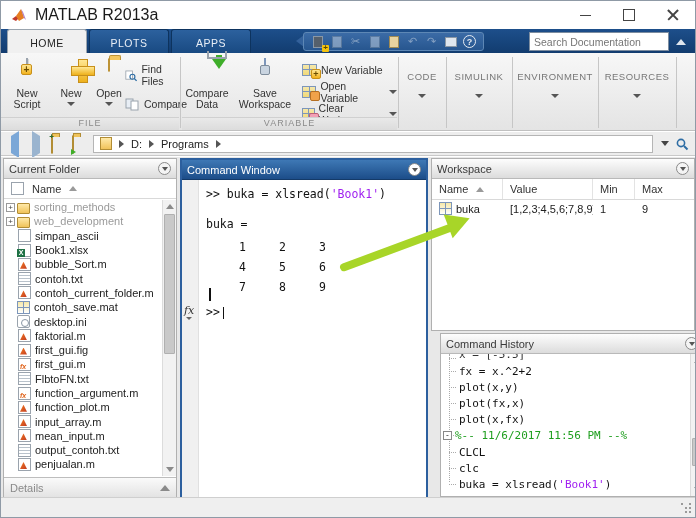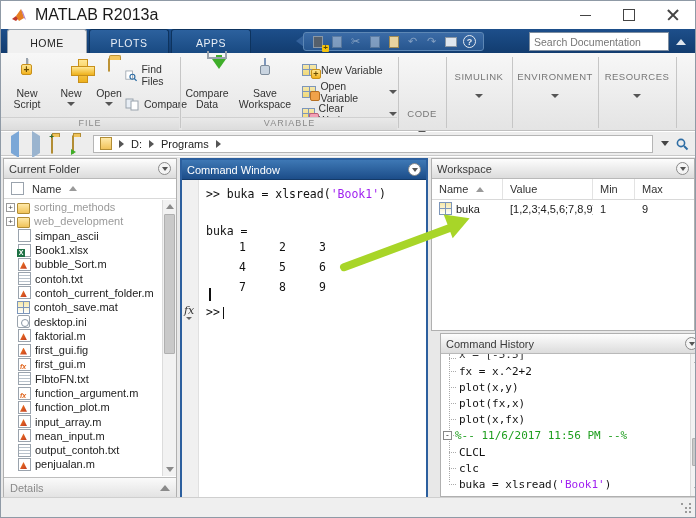--- a/index.html
+++ b/index.html
@@ -328,21 +328,21 @@
         <span class="sicon shape-grid" style="width:15px;height:12px;margin:0 4px 0 0;">
             <span class="grid-badge gb-eraser"></span>
           </span>
         <span>Clear Workspace</span>
         <span class="caret-inline"></span>
       </div>
       <div class="rib-sec-label">VARIABLE</div>
     </div>
     <div class="rib-div" style="left:397px;"></div>
 
-    <div class="rib-group" style="left:398px; width:46px;margin-top:37px;">
+    <div class="rib-group" style="left:398px; width:46px;">
       <div class="collapsed-group"><span>CODE</span><div class="drop-caret"></div></div>
     </div>
     <div class="rib-div" style="left:445px;"></div>
     <div class="rib-group" style="left:446px; width:64px;">
       <div class="collapsed-group"><span>SIMULINK</span><div class="drop-caret"></div></div>
     </div>
     <div class="rib-div" style="left:511px;"></div>
     <div class="rib-group" style="left:512px; width:84px;">
       <div class="collapsed-group"><span>ENVIRONMENT</span><div class="drop-caret"></div></div>
     </div>
@@ -513,21 +513,21 @@
     </div>
 
     <div class="panel" id="cw">
       <div class="phead blue">
         <span class="ptitle">Command Window</span>
         <span class="pmenu"></span>
       </div>
       <div class="cw-body">
         <div class="cw-gutter"></div>
         <div class="cw-line" style="top:7px;"><span>&gt;&gt; buka = xlsread(</span><span class="pstr">'Book1'</span><span>)</span></div>
-        <div class="cw-line" style="top:37px;margin-top:7px;">buka =</div>
+        <div class="cw-line" style="top:37px;">buka =</div>
         <div class="cw-matrix">
 
             <div class="cw-mrow"><span class="cw-cell">1</span><span class="cw-cell">2</span><span class="cw-cell">3</span></div>
 
             <div class="cw-mrow"><span class="cw-cell">4</span><span class="cw-cell">5</span><span class="cw-cell">6</span></div>
 
             <div class="cw-mrow"><span class="cw-cell">7</span><span class="cw-cell">8</span><span class="cw-cell">9</span></div>
           </div>
         <div class="cursor-bar"></div>
         <div class="fx-tag">fx</div>

